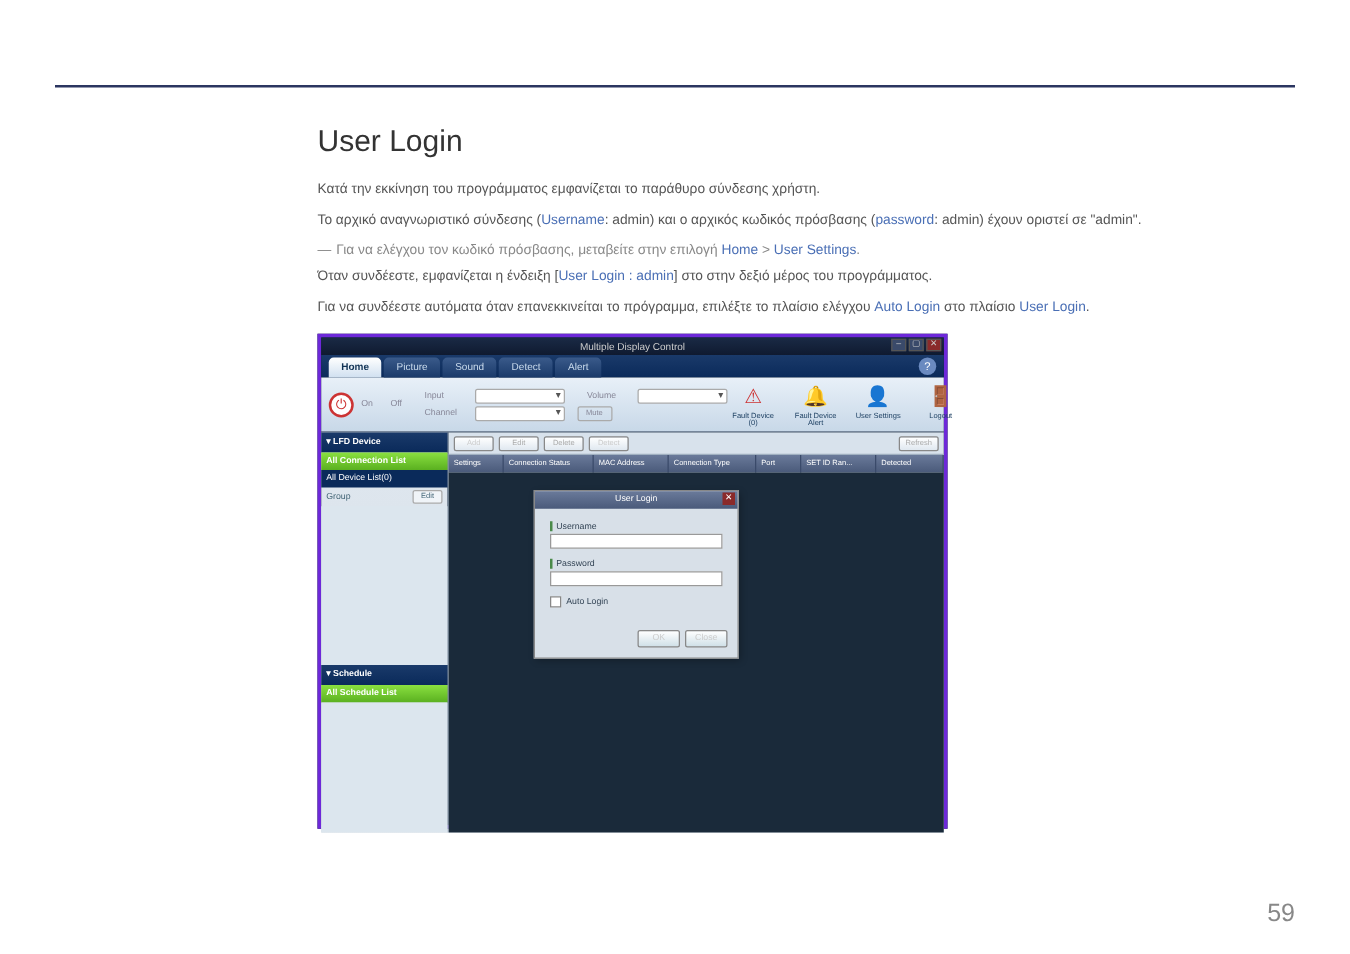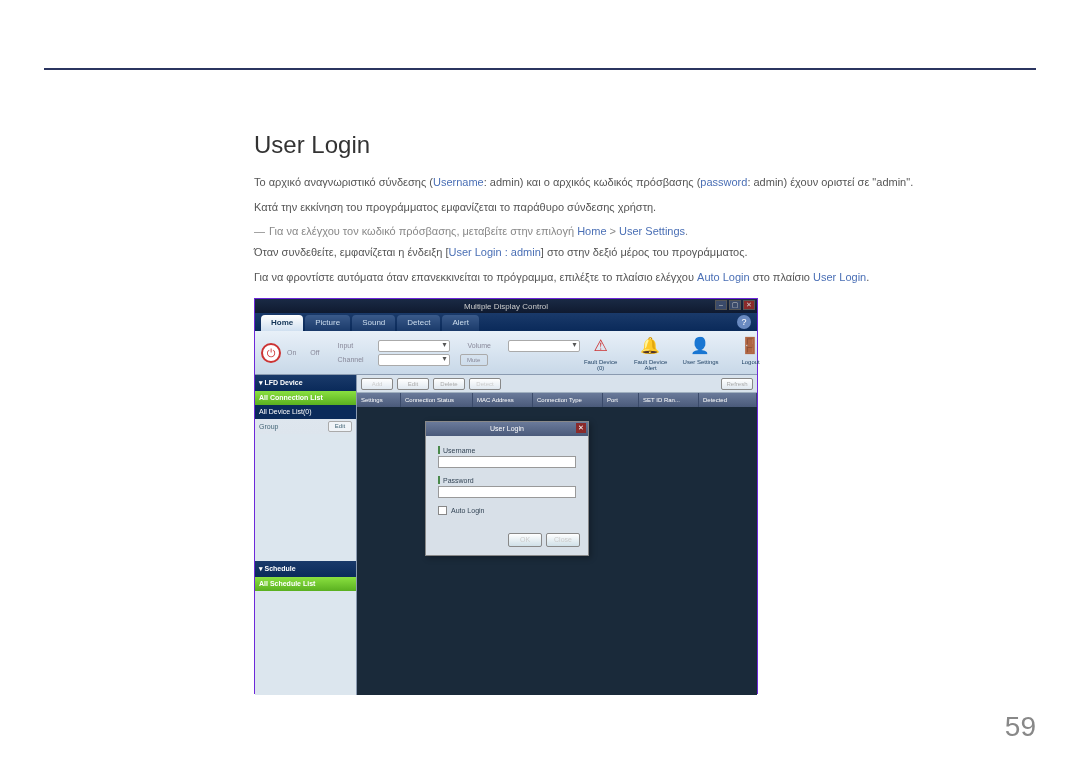--- a/index.html
+++ b/index.html
@@ -16,21 +16,20 @@
     top: 68px;
     left: 44px;
     right: 44px;
     border-top: 2px solid #2b3560;
   }
   .content {
     position: absolute;
     top: 100px;
     left: 254px;
     right: 44px;
-    margin-top: 31px;
   }
   h1 {
     font-size: 24px;
     font-weight: normal;
     color: #333;
     margin-bottom: 14px;
   }
   .para {
     font-size: 11px;
     line-height: 1.7;
@@ -43,21 +42,21 @@
     color: #888;
     line-height: 1.7;
     margin-bottom: 2px;
   }
   .dash-line .dash { margin-right: 4px; }
   .screenshot {
     margin-top: 12px;
     width: 504px;
     height: 396px;
     background: #0a1a2a;
-    border: 1px solid #6d28d9;
+    border: 3px solid #6d28d9;
     position: relative;
     font-size: 8px;
     color: #ccc;
   }
   
   .app-titlebar {
     height: 14px;
     background: linear-gradient(#1a2a45,#0f1a30);
     display: flex;
     align-items: center;
@@ -164,49 +163,49 @@
   .login-lbl .bar { width:2px; height:8px; background:#4a8a4a; display:inline-block; }
   .login-input { width:100%; height:12px; border:1px solid #999; background:#fff; }
   .login-check { display:flex; align-items:center; gap:4px; font-size:7px; color:#345; margin:6px 0 8px 0; }
   .login-check .box { width:9px; height:9px; border:1px solid #888; background:#fff; }
   .login-btns { display:flex; justify-content:flex-end; gap:4px; padding:4px 8px 8px 8px; }
   .login-btn { width:34px; height:14px; border:1px solid #888; border-radius:2px; background:linear-gradient(#fff,#d0e0e8); font-size:7px; text-align:center; line-height:12px; }
   .page-number {
     position: absolute;
     bottom: 20px;
     right: 44px;
-    font-size: 28px;
+    font-size: 20px;
     color: #888;
   }
 </style>
 </head>
 <body>
 
 <div class="top-divider"></div>
 
 <div class="content">
   <h1>User Login</h1>
 
+  <p class="para">Κατά την εκκίνηση του προγράμματος εμφανίζεται το παράθυρο σύνδεσης χρήστη.</p>
+
   <p class="para">
     <span>Το αρχικό αναγνωριστικό σύνδεσης (</span><span class="blue">Username</span><span>: admin) και ο αρχικός κωδικός πρόσβασης (</span><span class="blue">password</span><span>: admin) έχουν οριστεί σε "admin".</span>
   </p>
 
-  <p class="para">Κατά την εκκίνηση του προγράμματος εμφανίζεται το παράθυρο σύνδεσης χρήστη.</p>
-
 
   <p class="dash-line">
     <span class="dash">―</span><span>Για να ελέγχου τον κωδικό πρόσβασης, μεταβείτε στην επιλογή </span><span class="blue">Home</span><span> &gt; </span><span class="blue">User Settings</span><span>.</span>
   </p>
 
   <p class="para">
-    <span>Όταν συνδεθείτε, εμφανίζεται η ένδειξη [</span><span class="blue">User Login : admin</span><span>] στο στην δεξιό μέρος του προγράμματος.</span>
+    <span>Όταν συνδέεστε, εμφανίζεται η ένδειξη [</span><span class="blue">User Login : admin</span><span>] στο στην δεξιό μέρος του προγράμματος.</span>
   </p>
 
   <p class="para">
-    <span>Για να φροντίστε αυτόματα όταν επανεκκινείται το πρόγραμμα, επιλέξτε το πλαίσιο ελέγχου </span><span class="blue">Auto Login</span><span> στο πλαίσιο </span><span class="blue">User Login</span><span>.</span>
+    <span>Για να συνδέεστε αυτόματα όταν επανεκκινείται το πρόγραμμα, επιλέξτε το πλαίσιο ελέγχου </span><span class="blue">Auto Login</span><span> στο πλαίσιο </span><span class="blue">User Login</span><span>.</span>
   </p>
 
   <div class="screenshot">
 
     <div class="app-titlebar">
       <span>Multiple Display Control</span>
       <div class="win-controls">
         <div class="win-btn">–</div>
         <div class="win-btn">▢</div>
         <div class="win-btn close">✕</div>

